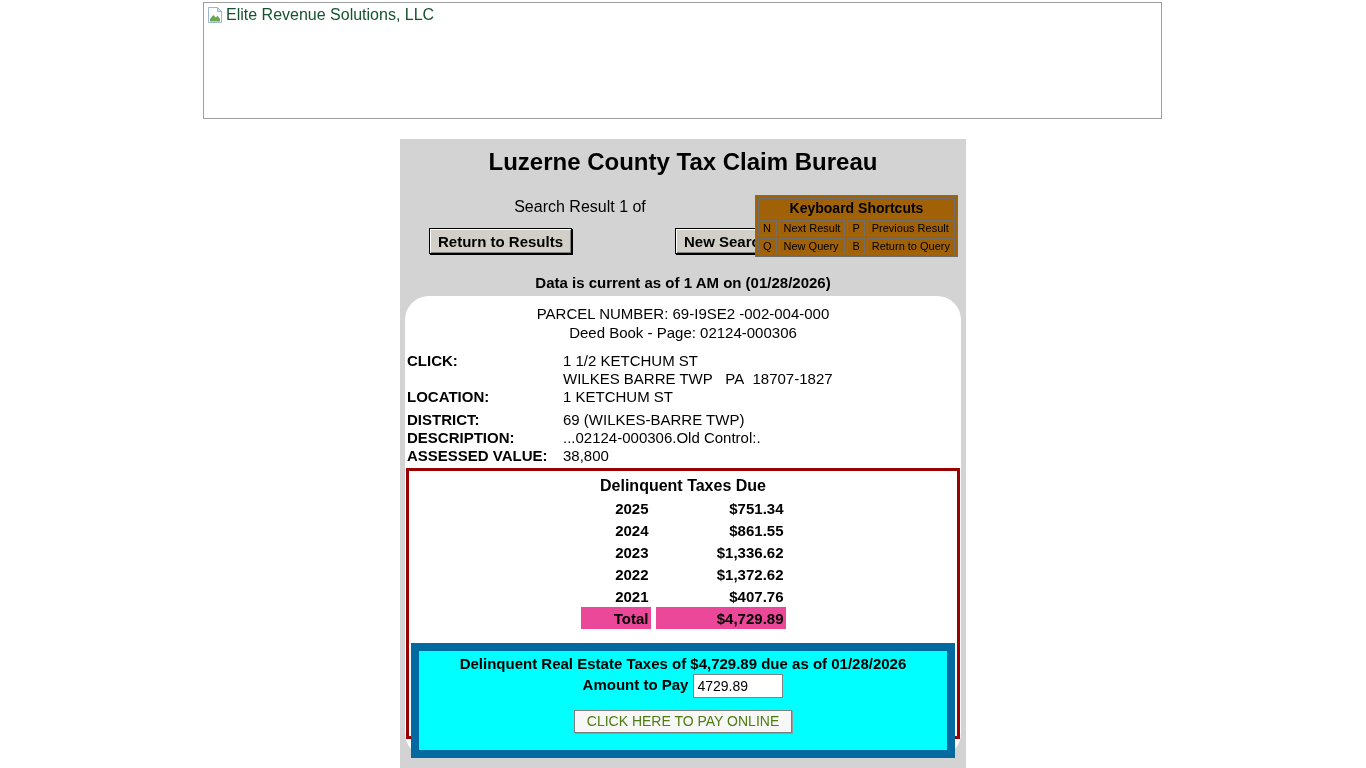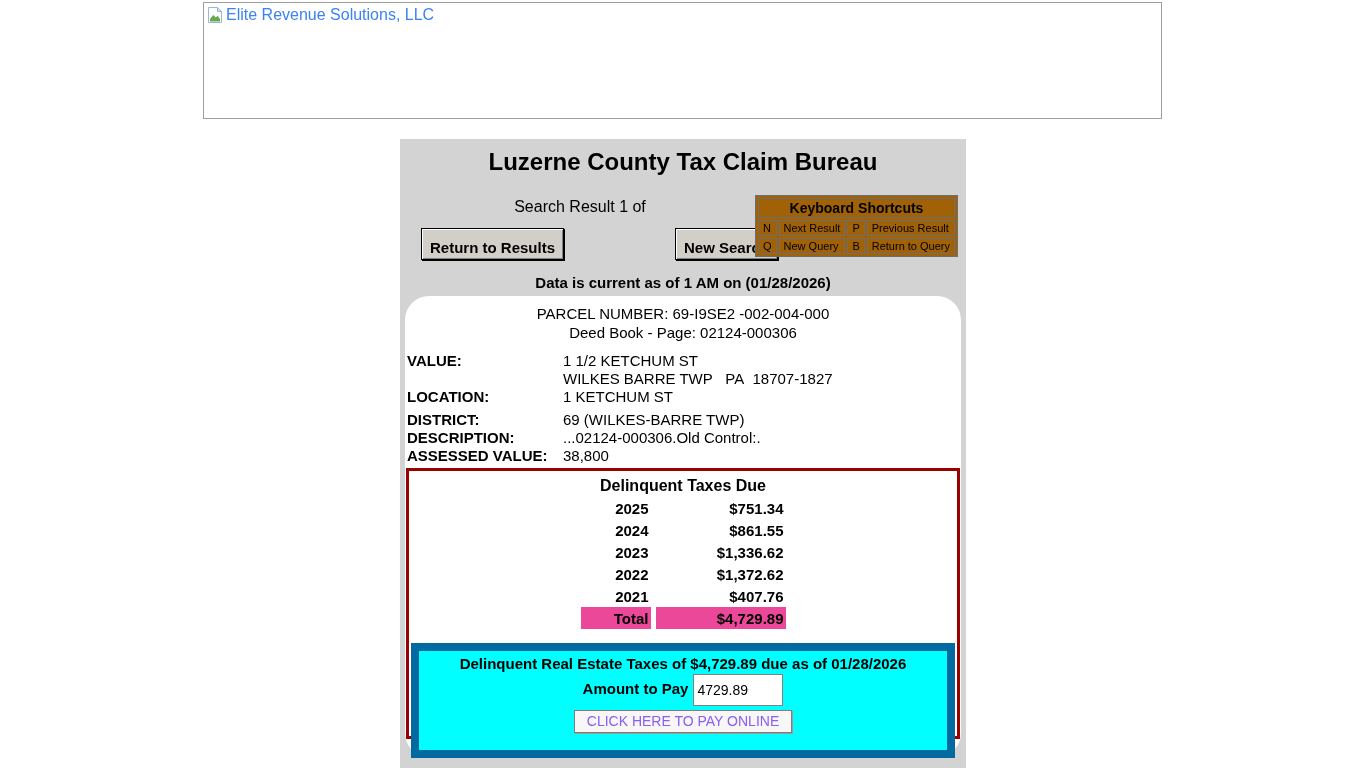--- a/index.html
+++ b/index.html
@@ -19,21 +19,21 @@
     width: 959px; height: 117px;
     border: 1px solid #9e9e9e;
     background: #fff;
   }
   .broken-img {
     display: flex; align-items: flex-start;
     padding: 2px 0 0 2px;
   }
   .broken-img svg { display: block; margin-top: 1px; }
   .banner-alt {
-    font-size: 16px; color: #3b82f6; margin-left: 2px; line-height: 19px;
+    font-size: 16px; color: #14532d; margin-left: 2px; line-height: 19px;
   }
 
   
   .main {
     position: absolute; left: 400px; top: 139px;
     width: 566px; height: 629px;
     background: #d3d3d3;
   }
   .page-title {
     position: absolute; top: 9px; left: 0; width: 100%;
@@ -42,22 +42,23 @@
   .search-result {
     position: absolute; top: 59px; left: 0; width: 360px;
     text-align: center; font-size: 16px;
   }
   .btn-classic {
     font-family: "Liberation Sans", sans-serif;
     font-size: 15px; font-weight: bold; color: #000;
     background: #d2cfc8;
     border: 1px solid #000;
     box-shadow: inset 1px 1px 0 #ffffff, inset -1px -1px 0 #808080, 1px 1px 0 #000;
-    padding: 10px 8px 3px 8px;
+    padding: 4px 8px 3px 8px;
     cursor: pointer;
+    margin-left: 8px;
   }
   .btn-return { position: absolute; left: 21px; top: 89px; }
   .btn-newsearch { position: absolute; right: 188px; top: 89px; }
 
   
   .shortcuts {
     position: absolute; top: 56px; right: 8px;
     border-collapse: separate; border-spacing: 2px;
     border: 1px solid #6e6e6e;
     background: #a16207;
@@ -115,30 +116,30 @@
   .payment-box {
     margin: 14px 2px 0 2px;
     border: 8px solid #0369a1;
     background: #00ffff;
     text-align: center;
     padding: 3px 0 17px 0;
   }
   .payment-notice { font-size: 15px; font-weight: bold; line-height: 19px; }
   .payment-amount-row { margin-top: 1px; font-size: 15px; font-weight: bold; }
   .amount-input {
-    width: 90px; height: 32px;
+    width: 90px; height: 24px;
     font-family: "Liberation Sans", sans-serif; font-size: 14px;
     border: 1px solid #828282; padding: 1px 3px;
     margin-left: 5px; vertical-align: middle;
     background: #fff;
   }
   .pay-button {
-    margin-top: 4px;
+    margin-top: 12px;
     font-family: "Liberation Sans", sans-serif; font-size: 14px;
-    background: #f7f7f7; color: #8b5cf6;
+    background: #f7f7f7; color: #4d7c0f;
     border: 1px solid #7e7e7e;
     box-shadow: 1px 1px 0 #9a9a9a;
     padding: 2px 12px 3px 12px;
     cursor: pointer;
   }
 </style>
 </head>
 <body>
 
 <div class="banner-box">
@@ -187,21 +188,21 @@
 
   <div class="content">
 
     <div class="parcel-lines">
       <div>PARCEL NUMBER: 69-I9SE2 -002-004-000</div>
       <div>Deed Book - Page: 02124-000306</div>
     </div>
 
     <div class="info-block">
       <div class="info-row">
-        <div class="info-label">VALUE:</div>
+        <div class="info-label">CLICK:</div>
         <div class="info-value">
           <div>1 1/2 KETCHUM ST</div>
           <div>WILKES BARRE TWP&nbsp;&nbsp; PA&nbsp; 18707-1827</div>
         </div>
       </div>
       <div class="info-row">
         <div class="info-label">LOCATION:</div>
         <div class="info-value">1 KETCHUM ST</div>
       </div>
       <div class="info-row gap-above">

